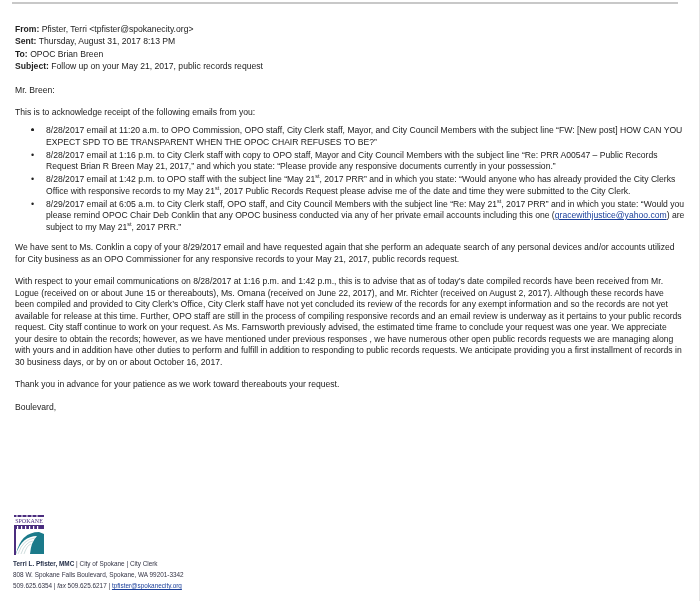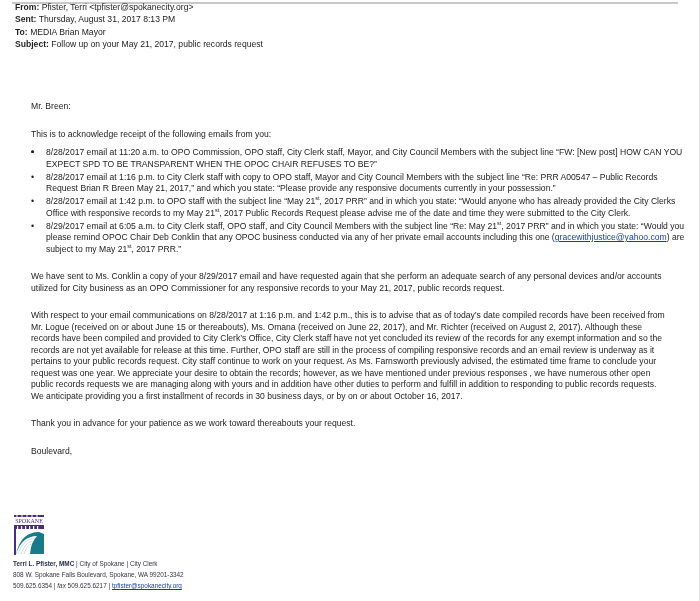--- a/index.html
+++ b/index.html
@@ -3,25 +3,25 @@
 <meta charset="utf-8">
 <style>
   html, body { margin: 0; padding: 0; background: #ffffff; }
   body {
     width: 700px; height: 601px; overflow: hidden; position: relative;
     font-family: "Liberation Sans", "DejaVu Sans", sans-serif;
     color: #222; font-size: 8.6px; line-height: 11.5px;
   }
   .top-rule { position: absolute; left: 12px; top: 2px; width: 666px; height: 2px; background: #c8c8c8; }
   .right-rule { position: absolute; right: 0; top: 0; width: 1px; height: 100%; background: #e6e6e6; }
-  .header { position: absolute; left: 15px; top: 2px; }
+  .header { position: absolute; left: 15px; top: 24px; }
   .header .row { height: 12.4px; white-space: nowrap; }
   .header b { font-weight: bold; color: #1f1f1f; }
   .content { position: absolute; left: 15px; top: 85px; width: 670px; }
-  p { margin: 16px; }
+  p { margin: 0; }
   .greeting { margin-bottom: 10px; }
   .intro { margin-bottom: 7px; }
   ul.bullets { list-style: none; margin: 0 0 9px 0; padding: 0; }
   ul.bullets li { position: relative; padding-left: 31px; margin-bottom: 1.5px; }
   ul.bullets li .dot { position: absolute; left: 16px; top: 0; font-size: 9px; }
   sup { font-size: 5.5px; line-height: 0; vertical-align: 4px; }
   a.link { color: #1a3f9a; text-decoration: underline; }
   .para { margin-bottom: 11px; }
   .closing { margin-bottom: 11px; }
   .signoff { margin-bottom: 14px; }
@@ -41,21 +41,21 @@
   <div class="row">
     <b>From:</b>
     <span>Pfister, Terri &lt;tpfister@spokanecity.org&gt;</span>
   </div>
   <div class="row">
     <b>Sent:</b>
     <span>Thursday, August 31, 2017 8:13 PM</span>
   </div>
   <div class="row">
     <b>To:</b>
-    <span>MEDIA Brian Mayor</span>
+    <span>OPOC Brian Breen</span>
   </div>
   <div class="row">
     <b>Subject:</b>
     <span>Follow up on your May 21, 2017, public records request</span>
   </div>
 </div>
 
 <div class="content">
   <p class="greeting">Mr. Breen:</p>
   <p class="intro">This is to acknowledge receipt of the following emails from you:</p>

